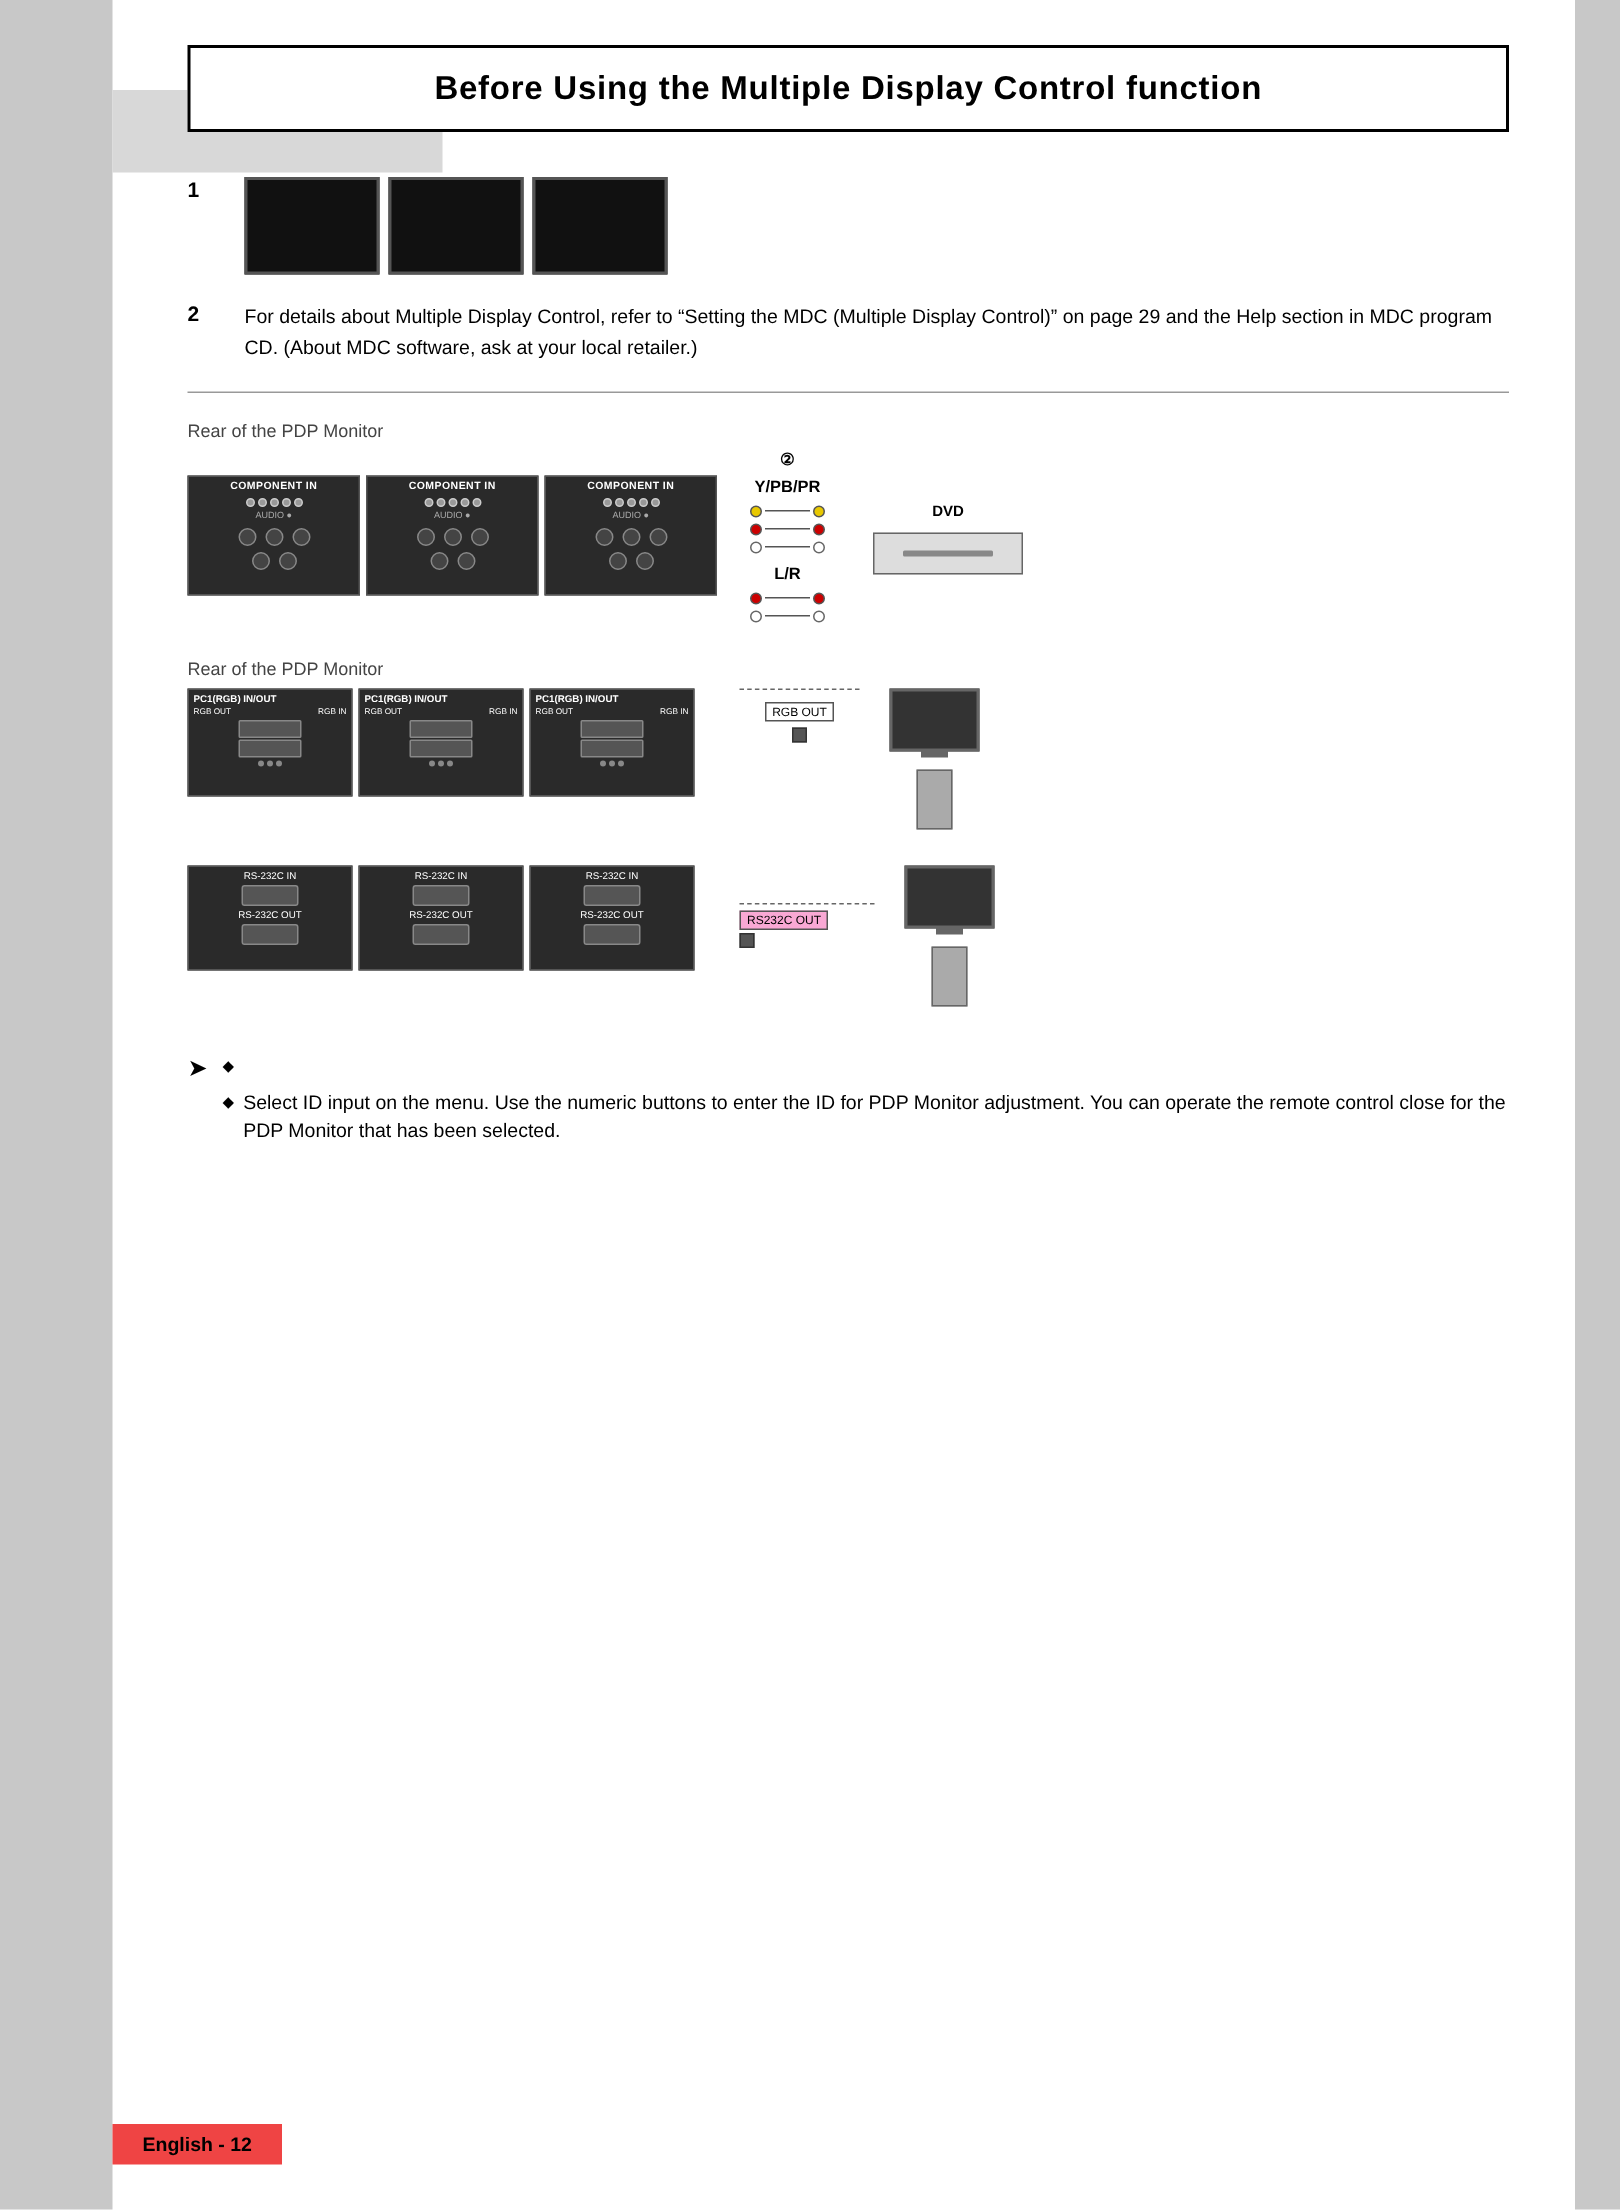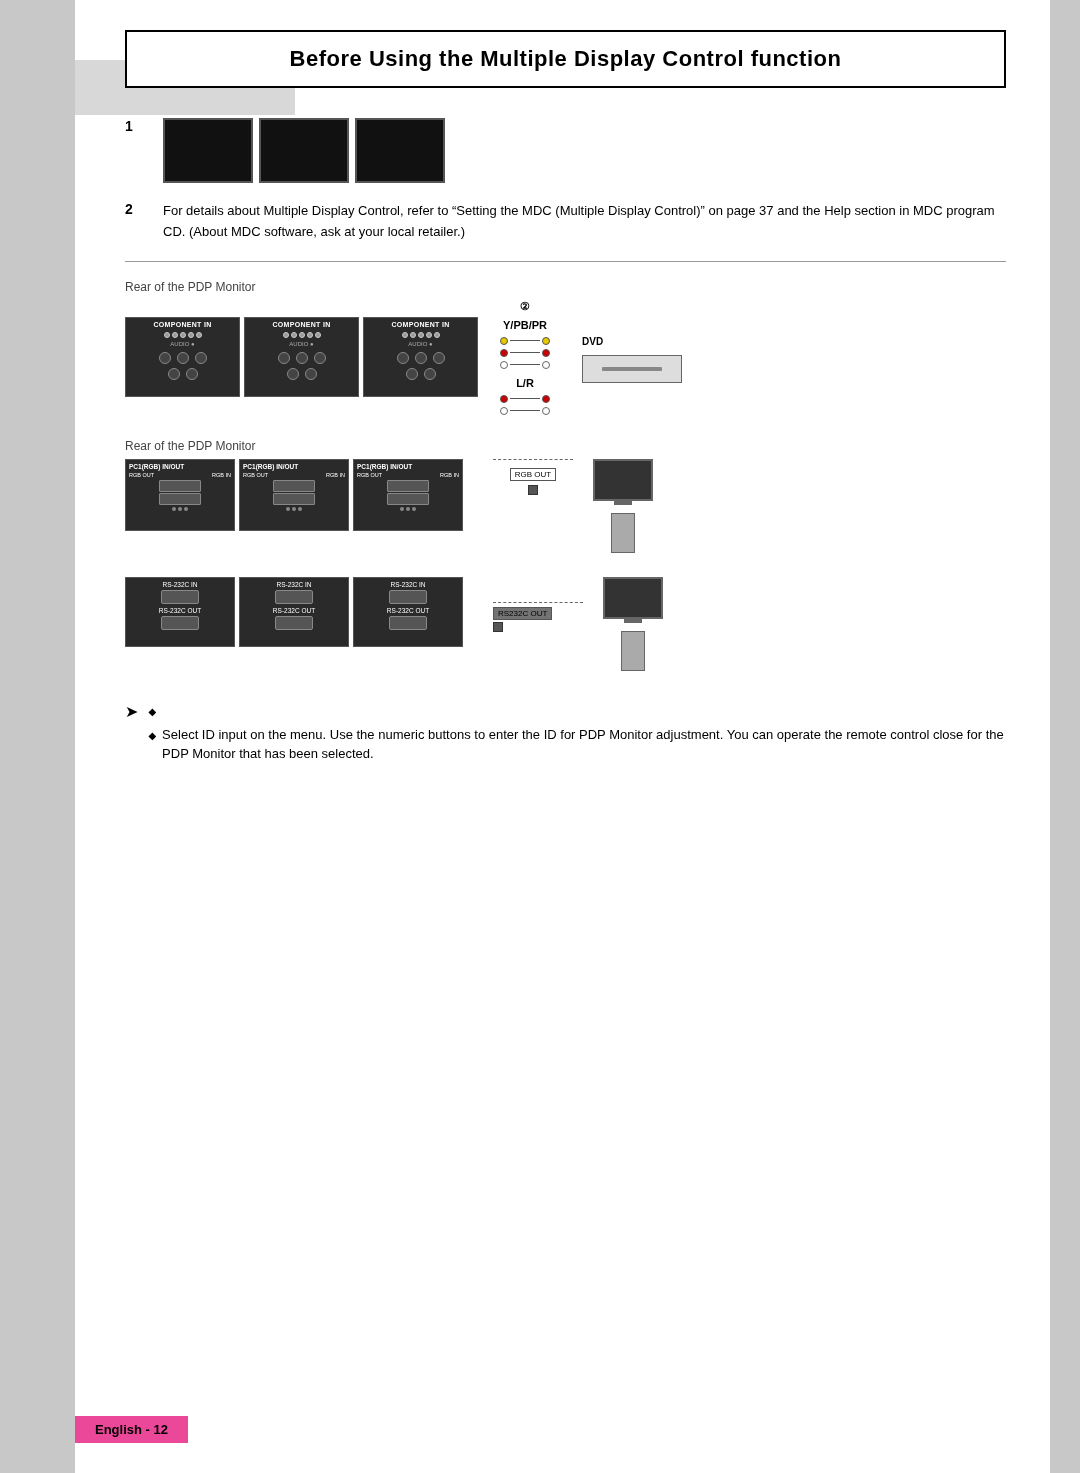--- a/index.html
+++ b/index.html
@@ -232,21 +232,21 @@
       font-size: 10px;
       margin-top: 3px;
     }
 
     
     .footer {
       position: absolute;
       bottom: 30px;
       left: 75px;
       padding: 6px 20px;
-      background: #ec4899;
+      background: #ef4444;
       font-weight: bold;
       font-size: 13px;
     }
 
     
     .rear-panel-sm {
       background: #2a2a2a;
       border: 1px solid #555;
       width: 110px;
       height: 72px;
@@ -332,21 +332,21 @@
       <div class="num">1</div>
       <div class="item-right">
         <div class="monitor-thumb"></div>
         <div class="monitor-thumb"></div>
         <div class="monitor-thumb"></div>
       </div>
     </div>
 
     <div class="numbered-item">
       <div class="num">2</div>
-      <div class="item-text">For details about Multiple Display Control, refer to “Setting the MDC (Multiple Display Control)” on page 37 and the Help section in MDC program CD. (About MDC software, ask at your local retailer.)</div>
+      <div class="item-text">For details about Multiple Display Control, refer to “Setting the MDC (Multiple Display Control)” on page 29 and the Help section in MDC program CD. (About MDC software, ask at your local retailer.)</div>
     </div>
 
     <hr class="divider">
 
     <div class="diagram-section">
       <div class="diagram-label">Rear of the PDP Monitor</div>
       <div class="diagram-row">
 
         <div style="display:flex; gap:4px;">
           <div class="rear-panel">
@@ -445,21 +445,21 @@
               <div class="rca-plug white"></div>
               <div style="width:30px;border-top:1.5px solid #555;"></div>
               <div class="rca-plug white"></div>
             </div>
           </div>
         </div>
 
         <div style="display:flex;flex-direction:column;gap:8px;margin-left:10px;">
 
 
-          <div style="font-size:10px;font-weight:bold;text-align:left;margin-top:4px;">DVD</div>
+          <div style="font-size:10px;font-weight:bold;text-align:center;margin-top:4px;">DVD</div>
 
           <div style="width:100px;height:28px;background:#ddd;border:1.5px solid #666;display:flex;align-items:center;justify-content:center;font-size:8px;">
             <div style="width:60px;height:4px;background:#888;border-radius:1px;"></div>
           </div>
         </div>
       </div>
     </div>
 
     <div class="diagram-section" style="margin-top:18px;">
       <div class="diagram-label">Rear of the PDP Monitor</div>
@@ -553,21 +553,21 @@
           <div class="rs232-panel">
             <div class="rs232-label">RS-232C IN</div>
             <div class="db9-port"></div>
             <div class="rs232-label" style="margin-top:3px;">RS-232C OUT</div>
             <div class="db9-port"></div>
           </div>
         </div>
 
         <div style="display:flex;flex-direction:column;align-items:flex-start;margin-left:20px;">
           <div style="border-top:1.5px dashed #666;width:90px;margin-top:25px;"></div>
-          <div style="font-size:8px;background:#737373;border:1px solid #555;padding:1px 4px;margin-top:4px;">RS232C OUT</div>
+          <div style="font-size:8px;background:#f9a8d4;border:1px solid #555;padding:1px 4px;margin-top:4px;">RS232C OUT</div>
           <div style="width:10px;height:10px;background:#555;border:1px solid #333;margin-top:2px;"></div>
         </div>
 
         <div style="margin-left:10px;display:flex;flex-direction:column;align-items:center;gap:4px;">
           <div style="width:60px;height:42px;background:#333;border:2px solid #666;position:relative;">
             <div style="position:absolute;bottom:-6px;left:50%;transform:translateX(-50%);width:18px;height:5px;background:#666;"></div>
           </div>
           <div style="width:24px;height:40px;background:#aaa;border:1.5px solid #666;margin-top:8px;"></div>
         </div>
       </div>

